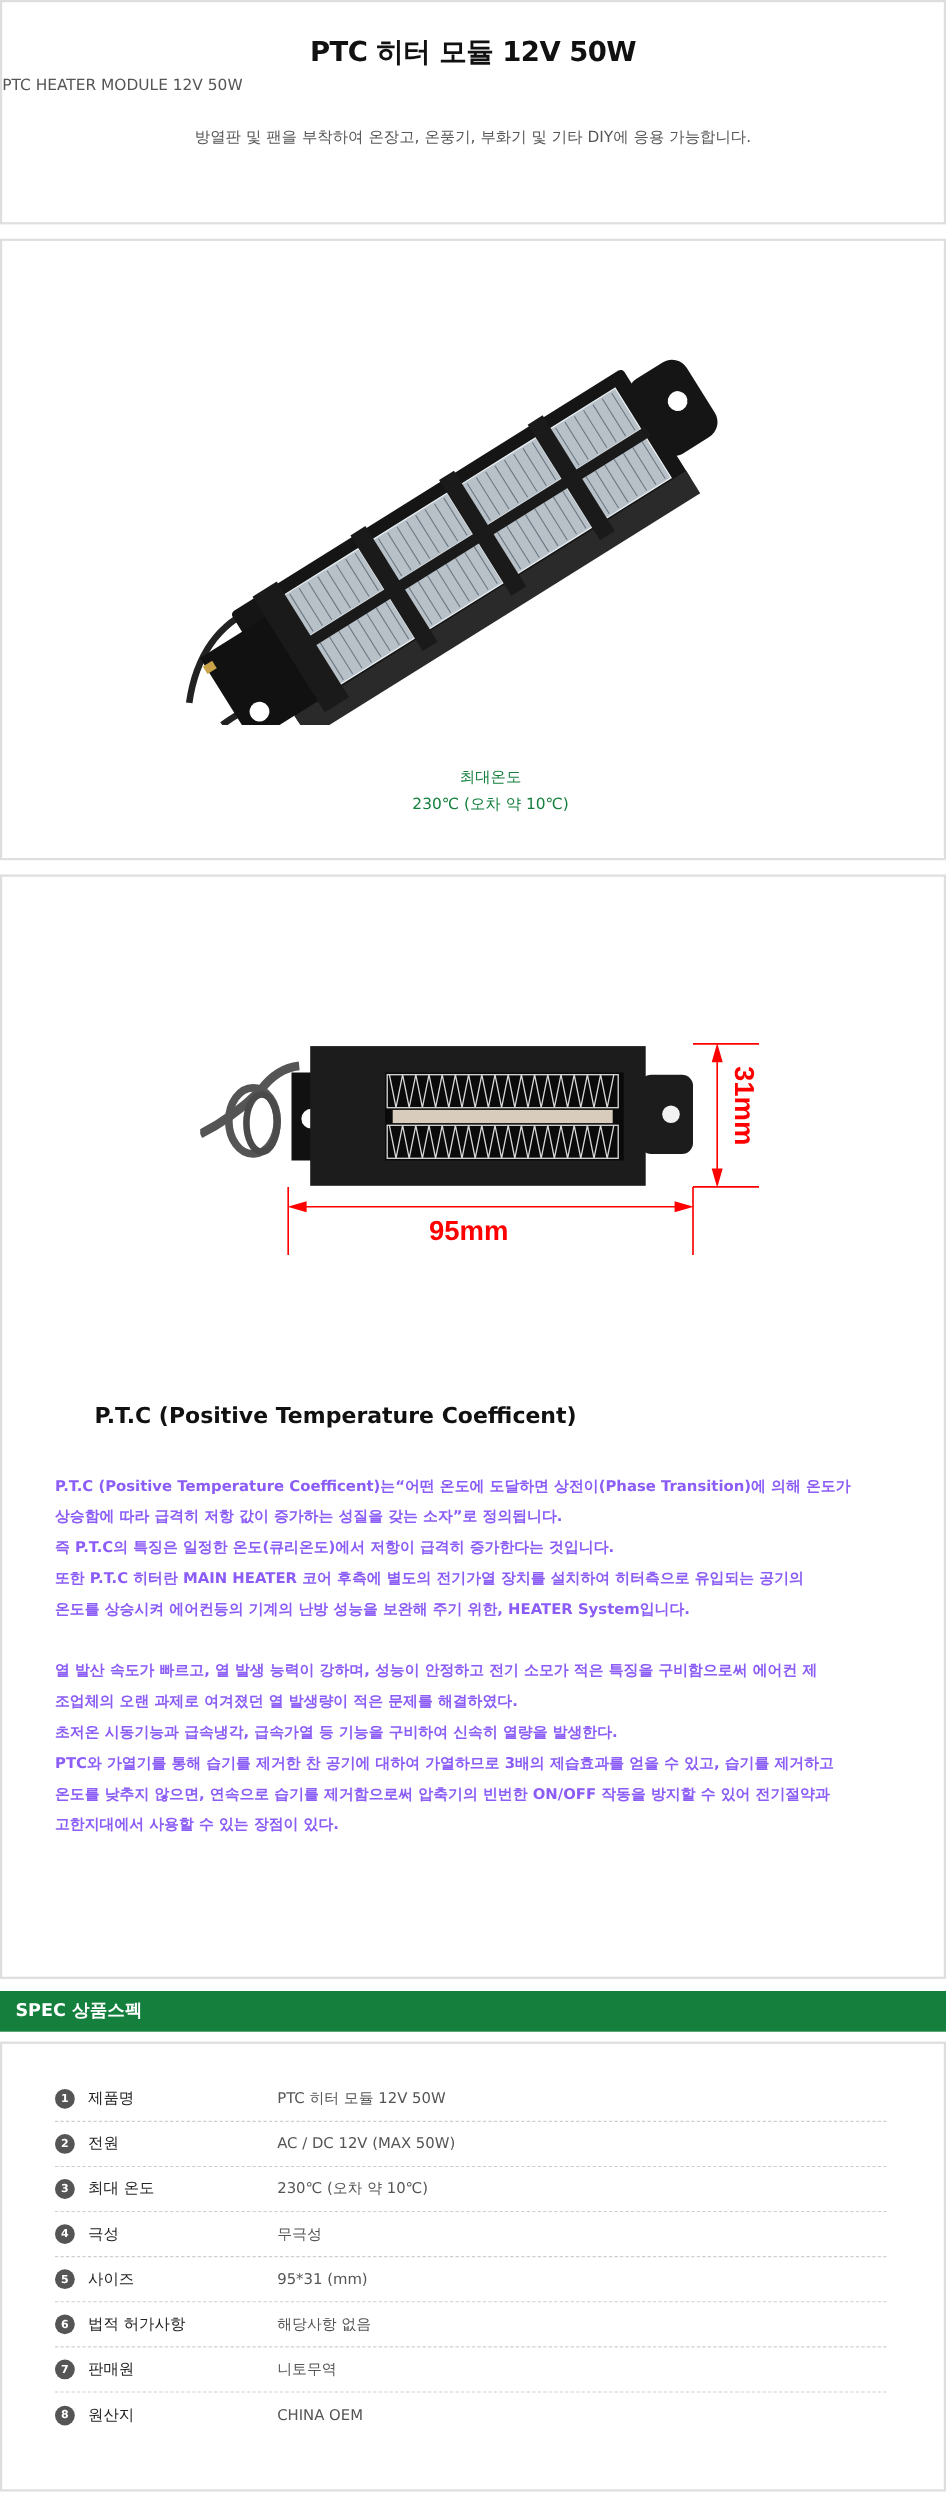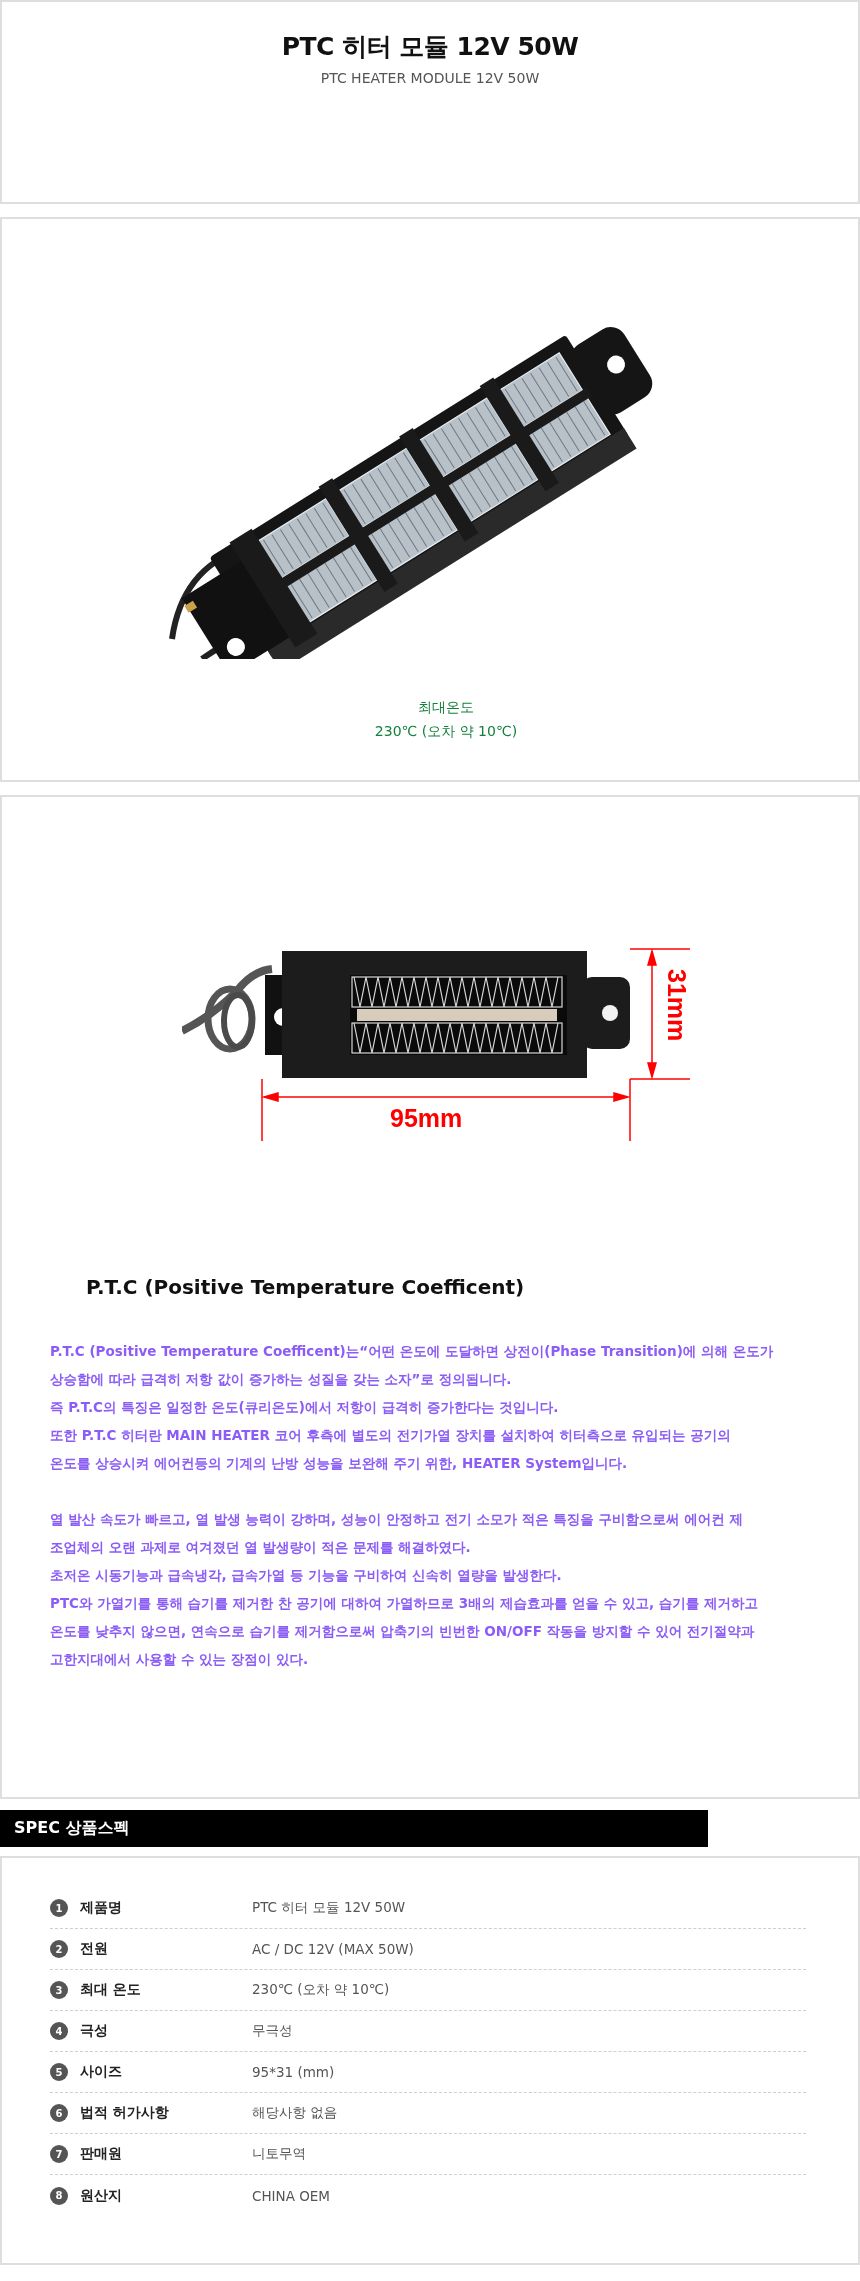--- a/index.html
+++ b/index.html
@@ -1,53 +1,54 @@
 <!DOCTYPE html>
 <html><head>
 <meta charset="utf-8">
 <style>
   * { box-sizing: border-box; margin: 0; padding: 0; }
   body { width: 860px; height: 2281px; background: #ffffff; font-family: "DejaVu Sans", "Liberation Sans", sans-serif; color: #333; position: relative; overflow: hidden; }
   .box { position: absolute; left: 0; width: 860px; border: 2px solid #dedede; background: #fff; }
   #sec-intro { top: 0; height: 204px; }
   #sec-photo1 { top: 217px; height: 565px; }
   #sec-photo2 { top: 795px; height: 1004px; }
-  #spec-bar { position: absolute; top: 1810px; left: 0; width: 708px; height: 37px; background: #000000; }
+  #spec-bar { position: absolute; top: 1810px; left: 0; width: 860px; height: 37px; background: #15803d; }
   #sec-spec { top: 1856px; height: 409px; }
 
   .title { position: absolute; top: 28px; left: 0; width: 100%; text-align: center; font-size: 25px; color: #111; letter-spacing: -0.5px; }
-  .subtitle { position: absolute; top: 68px; left: 0; width: 100%; text-align: center; font-size: 14px; color: #555; }
+  .subtitle { position: absolute; top: 68px; left: 0; width: 100%; font-size: 14px; color: #555; }
   .desc { position: absolute; top: 112px; left: 0; width: 100%; text-align: center; font-size: 14px; color: #555; line-height: 22px; }
 
   .photo1 { position: absolute; left: 160px; top: 80px; width: 540px; height: 360px; }
   .caption { position: absolute; top: 476px; left: 16px; width: 100%; text-align: center; font-size: 14px; color: #15803d; line-height: 24px; }
 
   .photo2 { position: absolute; left: 180px; top: 124px; width: 540px; height: 232px; }
 
   .ptc-heading { position: absolute; top: 478px; left: 84px; font-size: 20px; font-weight: bold; color: #111; }
   .ptc-body { position: absolute; top: 540px; left: 48px; width: 780px; font-size: 13.5px; font-weight: bold; color: #8b5cf6; line-height: 28px; }
   .ptc-body p { margin: 0; }
   .ptc-body .gap { height: 28px; }
 
   .spec-title { position: absolute; left: 14px; top: 8px; font-size: 16px; font-weight: bold; color: #fff; }
 
   .spec-list { position: absolute; top: 30px; left: 48px; width: 756px; list-style: none; }
   .spec-row { height: 41px; display: flex; align-items: center; border-bottom: 1px dashed #cfcfcf; position: relative; }
   .spec-row:last-child { border-bottom: none; }
   .num { width: 18px; height: 18px; border-radius: 50%; background: #555; color: #fff; font-size: 10px; font-weight: bold; display: flex; align-items: center; justify-content: center; margin-right: 12px; flex: none; }
-  .spec-label { width: 172px; font-size: 14px; font-weight: bold; color: #222; }
+  .spec-label { width: 172px; font-size: 14px; font-weight: normal; color: #222; }
   .spec-value { font-size: 13.5px; color: #555; }
 </style>
 </head>
 <body>
 
 <section class="box" id="sec-intro">
   <h1 class="title">PTC 히터 모듈 12V 50W</h1>
   <div class="subtitle">PTC HEATER MODULE 12V 50W</div>
   <div class="desc">
+    <div>방열판 및 팬을 부착하여 온장고, 온풍기, 부화기 및 기타 DIY에 응용 가능합니다.</div>
   </div>
 </section>
 
 <section class="box" id="sec-photo1">
   <svg class="photo1" viewBox="0 0 540 360" aria-label="PTC heater module angled product photo">
 
     <path d="M80 250 Q20 270 10 340" stroke="#222" stroke-width="6" fill="none"></path>
     <path d="M95 330 Q60 345 40 360" stroke="#222" stroke-width="6" fill="none"></path>
 
     <g transform="translate(270 190) rotate(-32)">

